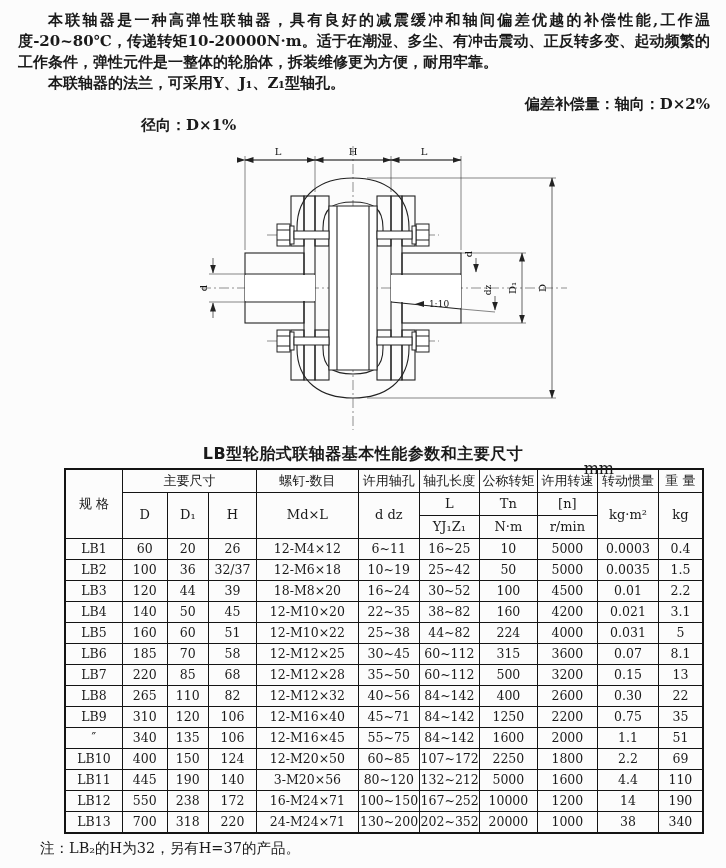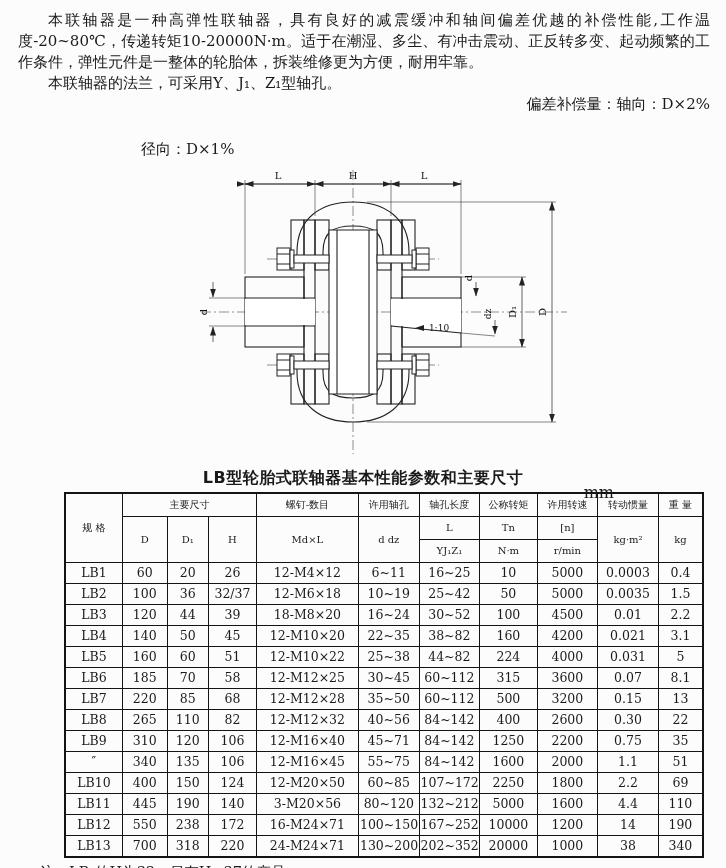--- a/index.html
+++ b/index.html
@@ -3,45 +3,45 @@
 <meta charset="utf-8">
 <style>
   html,body{margin:0;padding:0;background:#ffffff;}
   .page{
     width:726px;height:868px;box-sizing:border-box;
     background:#fcfcfc;color:#1a1a1a;
     font-family:"DejaVu Serif","Liberation Serif",serif;
     overflow:hidden;position:relative;
   }
   
-  .intro{padding:10px 16px 0 18px;font-size:15px;line-height:21px;text-align:justify;}
+  .intro{padding:10px 16px 0 18px;font-size:15px;line-height:21px;text-align:justify;font-weight:bold;}
   .p-indent{text-indent:2em;}
   .comp-line{margin-left:2em;text-align:right;}
-  .comp-sub{margin-left:8.2em;text-align:left;margin-top:24px;}
+  .comp-sub{margin-left:8.2em;text-align:left;}
   
   .diagram-wrap{text-align:center;margin:2px 0 0 0;}
   svg text{font-family:"DejaVu Serif","Liberation Serif",serif;fill:#111;}
   .ol{fill:none;stroke:#222;stroke-width:1.1;}
   .cl{stroke:#444;stroke-width:0.6;stroke-dasharray:10 3 2 3;fill:none;}
   .ext{stroke:#333;stroke-width:0.6;fill:none;}
   .dim{stroke:#222;stroke-width:0.7;fill:none;}
   
   .title-row{position:relative;text-align:center;height:24px;margin-top:2px;}
   .table-title{font-family:"DejaVu Sans","Liberation Sans",sans-serif;font-weight:bold;font-size:16px;letter-spacing:0.5px;}
   .unit{position:absolute;right:112px;top:15px;font-size:16px;}
   
   table.spec{
     border-collapse:collapse;table-layout:fixed;width:640px;margin-left:64px;
     font-size:12.5px;text-align:center;border:2px solid #141414;
   }
   table.spec th,table.spec td{
     border:1px solid #141414;font-weight:normal;padding:0 1px;
     height:20px;line-height:1.12;overflow:hidden;white-space:nowrap;
   }
-  table.spec thead th{height:22px;font-size:10px;}
+  table.spec thead th{height:22px;font-size:13px;}
   .note{margin:5px 0 0 40px;font-size:14.5px;}
 </style>
 </head>
 <body>
 
 <div class="page">
 
   <div class="intro">
     <div class="p-indent">本联轴器是一种高弹性联轴器，具有良好的减震缓冲和轴间偏差优越的补偿性能,工作温度-20~80℃，传递转矩10-20000N·m。适于在潮湿、多尘、有冲击震动、正反转多变、起动频繁的工作条件，弹性元件是一整体的轮胎体，拆装维修更为方便，耐用牢靠。</div>
     <div class="p-indent">本联轴器的法兰，可采用Y、J₁、Z₁型轴孔。</div>

